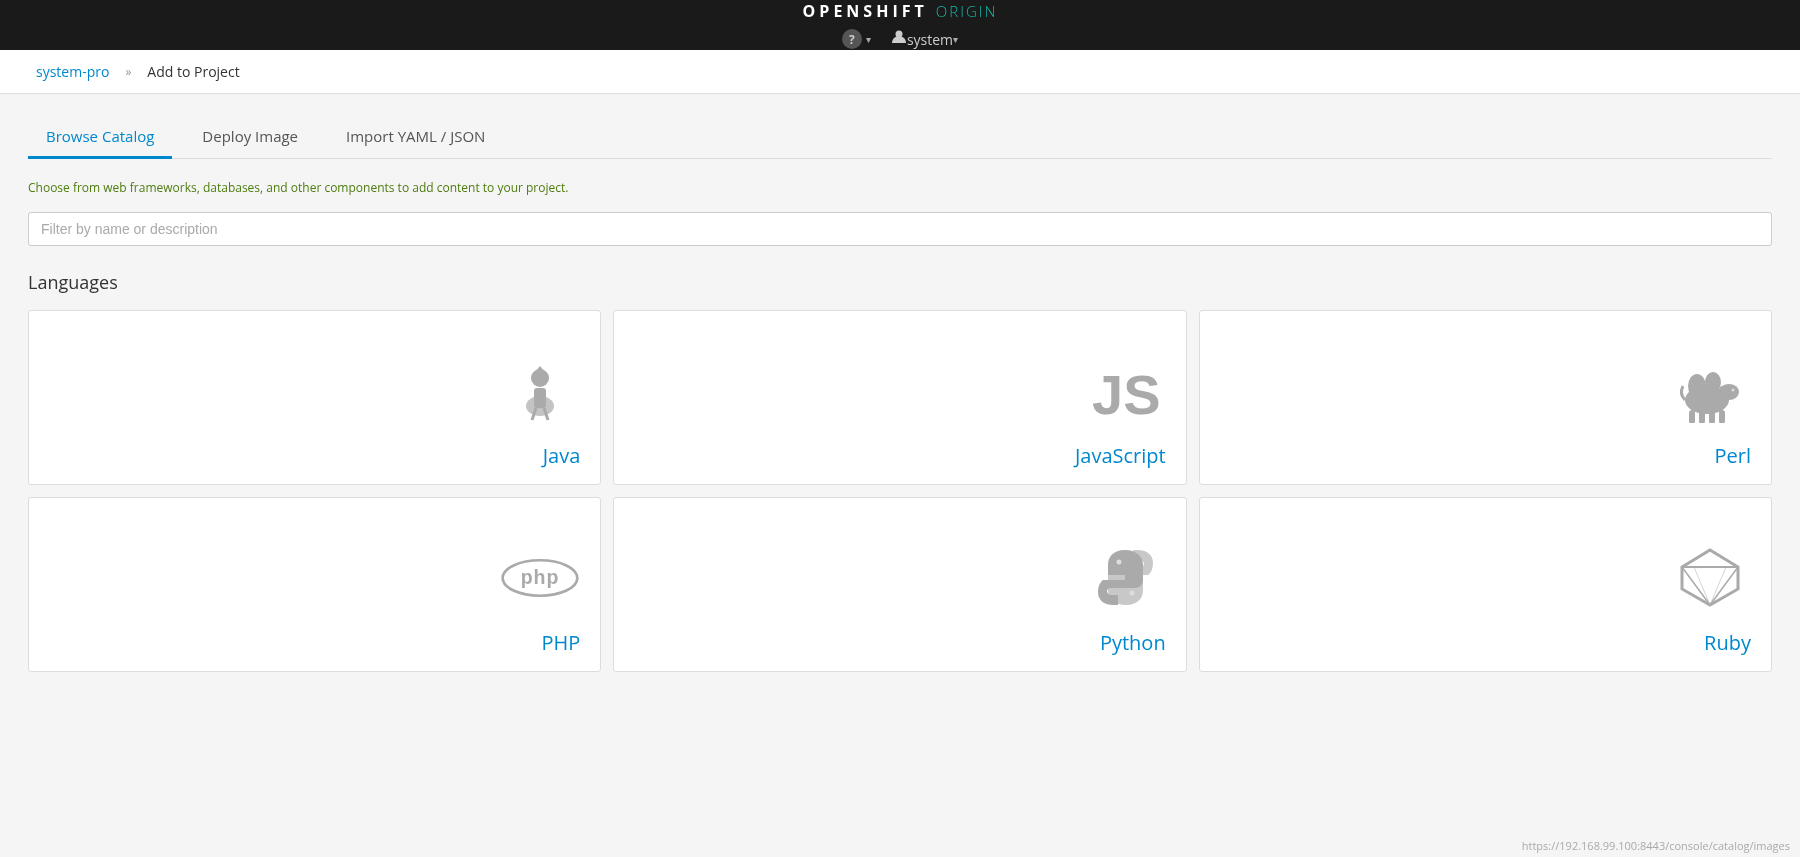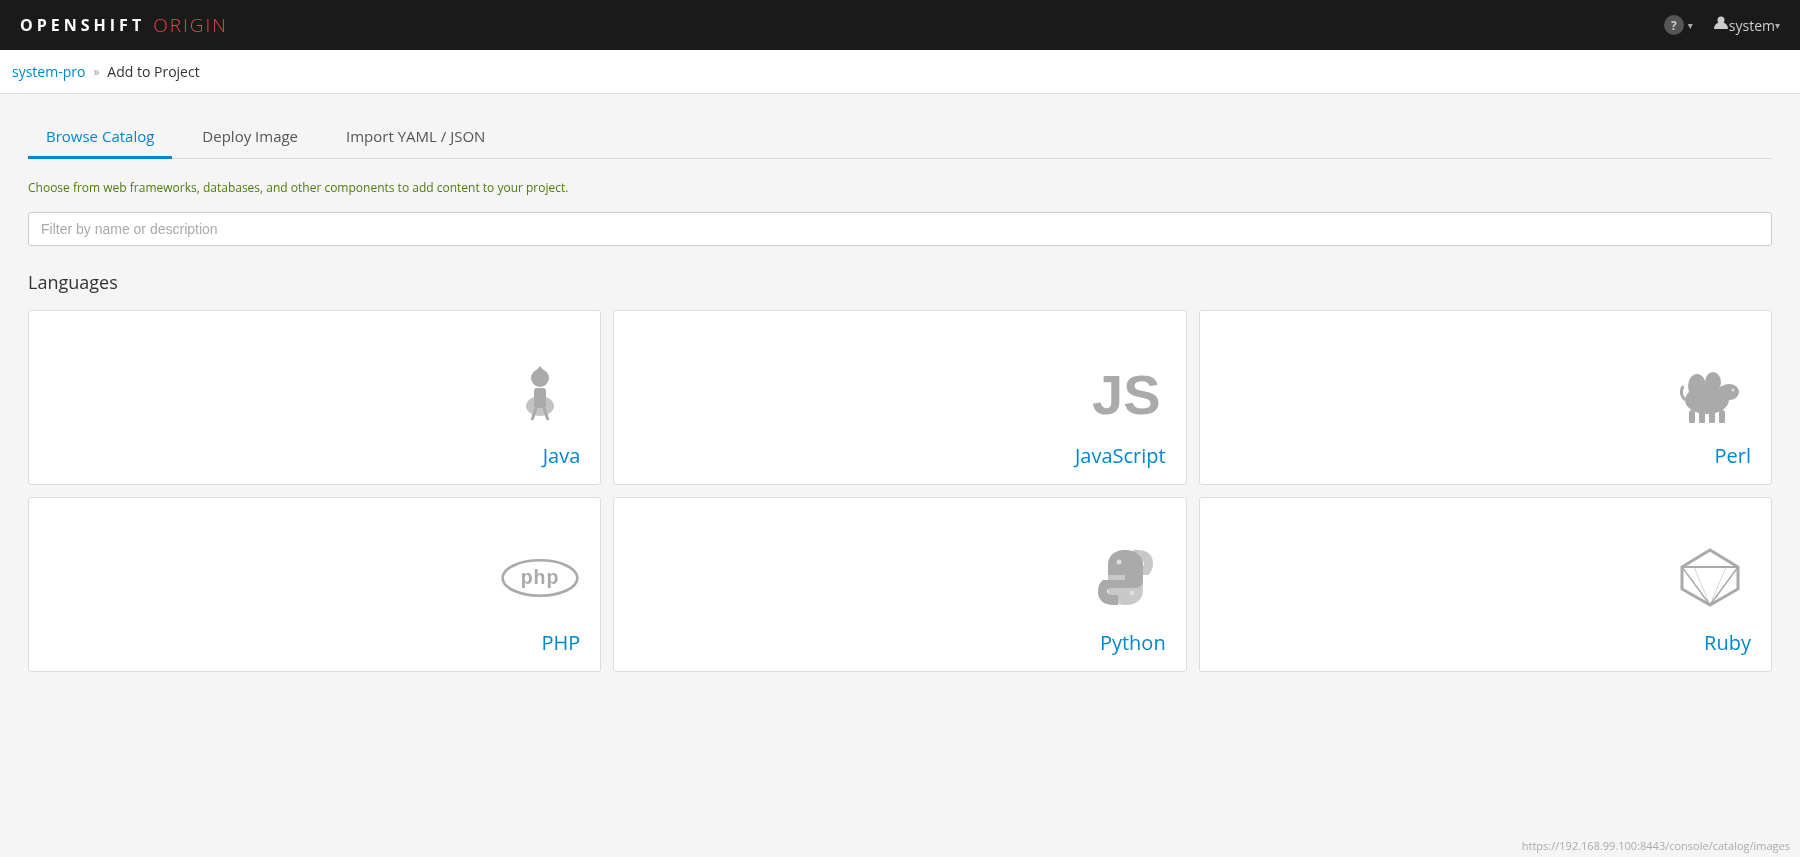--- a/index.html
+++ b/index.html
@@ -6,36 +6,37 @@
     body { font-family: 'Open Sans', Arial, sans-serif; background: #f5f5f5; color: #333; min-height: 857px; }
 
     
     .topnav {
       background: #1a1a1a;
       height: 50px;
       display: flex;
       align-items: center;
       justify-content: space-between;
       padding: 0 20px;
+      flex-direction: column;
     }
     .topnav-brand {
       display: flex;
       align-items: center;
       gap: 8px;
     }
     .brand-openshift {
       color: #fff;
       font-weight: 700;
       font-size: 16px;
       letter-spacing: 4px;
       text-transform: uppercase;
     }
     .brand-origin {
-      color: #ef4444;
-      font-size: 19px;
+      color: #14b8a6;
+      font-size: 15px;
       letter-spacing: 2px;
       font-weight: 300;
     }
     .topnav-right {
       display: flex;
       align-items: center;
       gap: 20px;
       color: #ccc;
       font-size: 14px;
     }
@@ -50,25 +51,25 @@
       display: flex;
       align-items: center;
       gap: 0;
       cursor: pointer;
       color: #ccc;
     }
 
     
     .breadcrumb-bar {
       background: #fff;
-      padding: 12px 12px;
+      padding: 12px 36px;
       border-bottom: 1px solid #ddd;
       display: flex;
       align-items: center;
-      gap: 8px;
+      gap: 16px;
       font-size: 14px;
     }
     .breadcrumb-link {
       color: #0088ce;
       text-decoration: none;
       cursor: pointer;
     }
     .breadcrumb-sep {
       color: #999;
       font-size: 12px;

